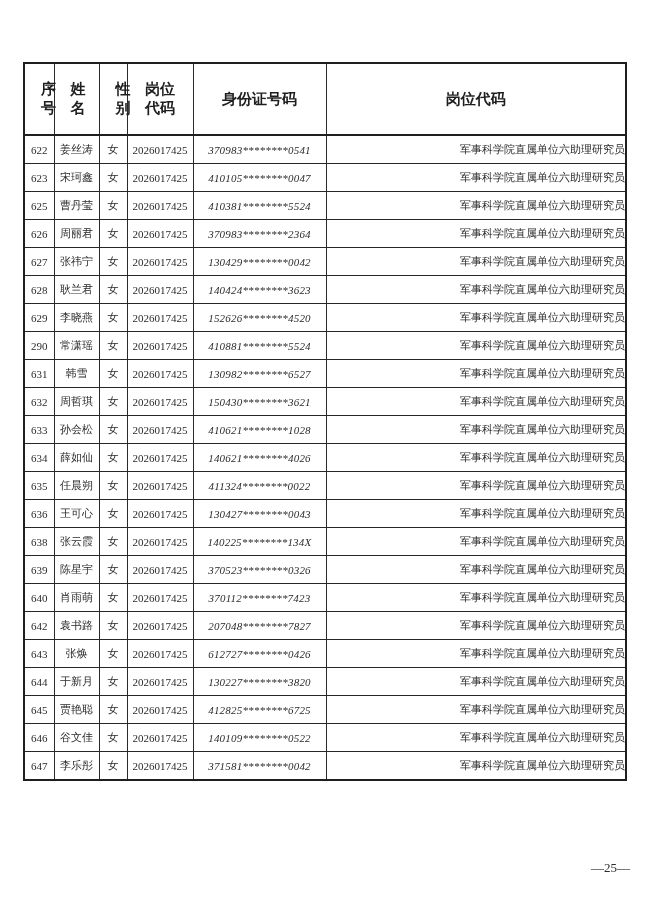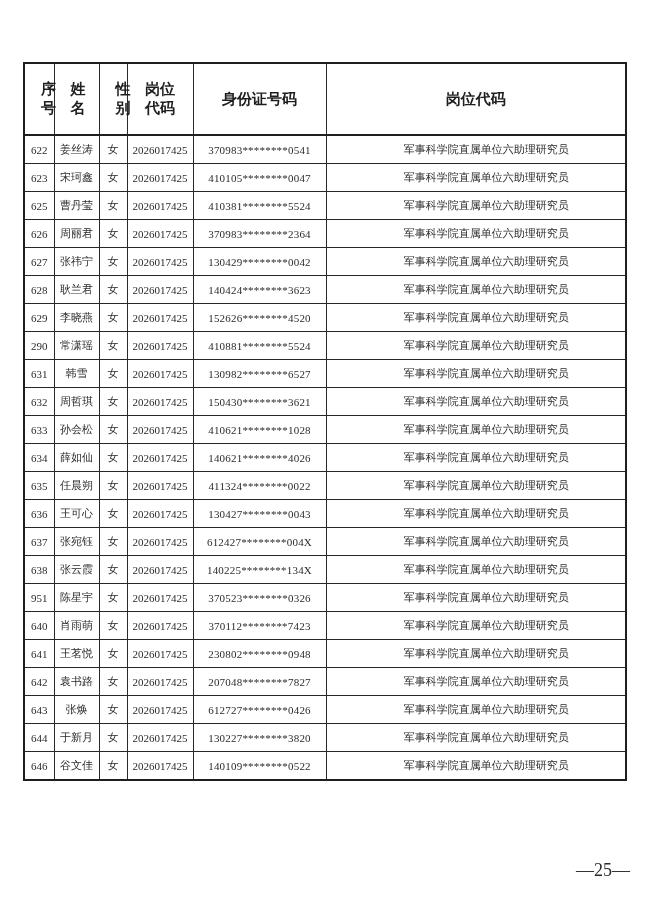--- a/index.html
+++ b/index.html
@@ -45,31 +45,32 @@
     text-align:center;
     vertical-align:middle;
     border:1px solid #2a2a2a;
     border-top:1.5px solid #262626;
     border-bottom:1.5px solid #262626;
     padding:0;
     white-space:nowrap;
     overflow:hidden;
   }
   td.pos{
-    text-align:center;
+    text-align:right;
     padding-left:21px;
   }
   td.id{
     letter-spacing:0.2px;
+    font-style:italic;
   }
   .page-number{
     position:absolute;
     top:860px;
     right:20px;
-    font-size:18px;
+    font-size:13px;
     color:#2b2b2b;
   }
 </style>
 </head>
 <body>
 
 <div class="table-wrap">
   <table>
     <colgroup>
       <col class="c-no">
@@ -211,64 +212,48 @@
 
         <tr>
           <td>636</td>
           <td>王可心</td>
           <td>女</td>
           <td>2026017425</td>
           <td class="id">130427********0043</td>
           <td class="pos">军事科学院直属单位六助理研究员</td>
         </tr>
 
-        <tr>
-          <td>637</td>
-          <td>张宛钰</td>
-          <td>女</td>
-          <td>2026017425</td>
-          <td class="id">612427********004X</td>
-          <td class="pos">军事科学院直属单位六助理研究员</td>
-        </tr>
 
         <tr>
           <td>638</td>
           <td>张云霞</td>
           <td>女</td>
           <td>2026017425</td>
           <td class="id">140225********134X</td>
           <td class="pos">军事科学院直属单位六助理研究员</td>
         </tr>
 
         <tr>
-          <td>951</td>
+          <td>639</td>
           <td>陈星宇</td>
           <td>女</td>
           <td>2026017425</td>
           <td class="id">370523********0326</td>
           <td class="pos">军事科学院直属单位六助理研究员</td>
         </tr>
 
         <tr>
           <td>640</td>
           <td>肖雨萌</td>
           <td>女</td>
           <td>2026017425</td>
           <td class="id">370112********7423</td>
           <td class="pos">军事科学院直属单位六助理研究员</td>
         </tr>
 
-        <tr>
-          <td>641</td>
-          <td>王茗悦</td>
-          <td>女</td>
-          <td>2026017425</td>
-          <td class="id">230802********0948</td>
-          <td class="pos">军事科学院直属单位六助理研究员</td>
-        </tr>
 
         <tr>
           <td>642</td>
           <td>袁书路</td>
           <td>女</td>
           <td>2026017425</td>
           <td class="id">207048********7827</td>
           <td class="pos">军事科学院直属单位六助理研究员</td>
         </tr>
 
@@ -283,27 +268,43 @@
 
         <tr>
           <td>644</td>
           <td>于新月</td>
           <td>女</td>
           <td>2026017425</td>
           <td class="id">130227********3820</td>
           <td class="pos">军事科学院直属单位六助理研究员</td>
         </tr>
 
+        <tr>
+          <td>645</td>
+          <td>贾艳聪</td>
+          <td>女</td>
+          <td>2026017425</td>
+          <td class="id">412825********6725</td>
+          <td class="pos">军事科学院直属单位六助理研究员</td>
+        </tr>
 
         <tr>
           <td>646</td>
           <td>谷文佳</td>
           <td>女</td>
           <td>2026017425</td>
           <td class="id">140109********0522</td>
           <td class="pos">军事科学院直属单位六助理研究员</td>
         </tr>
 
+        <tr>
+          <td>647</td>
+          <td>李乐彤</td>
+          <td>女</td>
+          <td>2026017425</td>
+          <td class="id">371581********0042</td>
+          <td class="pos">军事科学院直属单位六助理研究员</td>
+        </tr>
       </tbody>
   </table>
 </div>
 
 <div class="page-number">—25—</div>
 
 </body></html>

